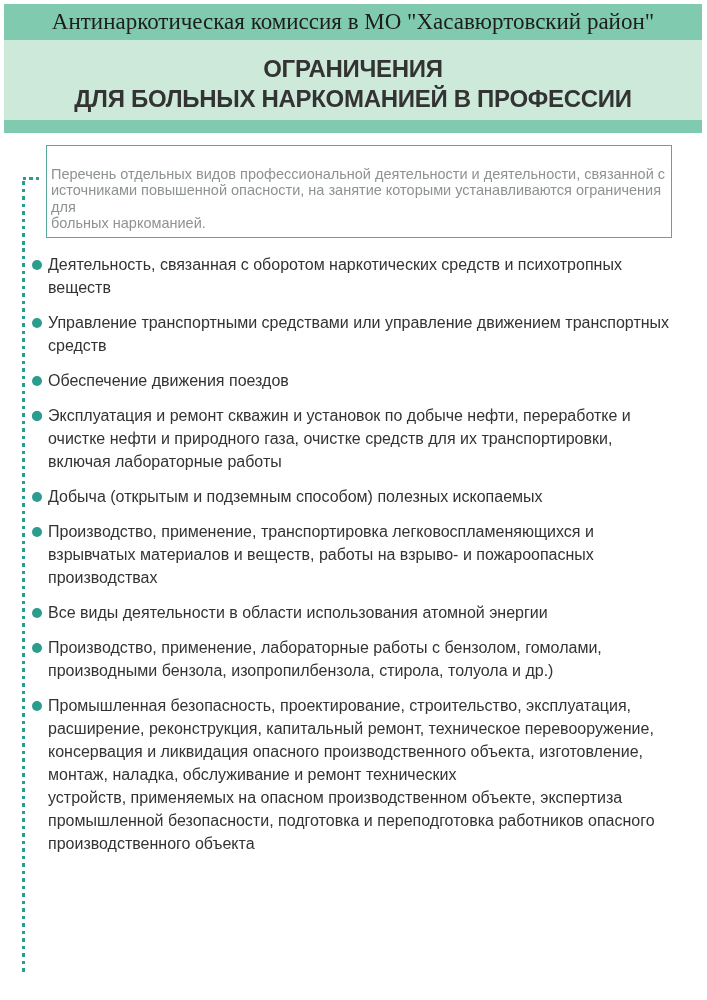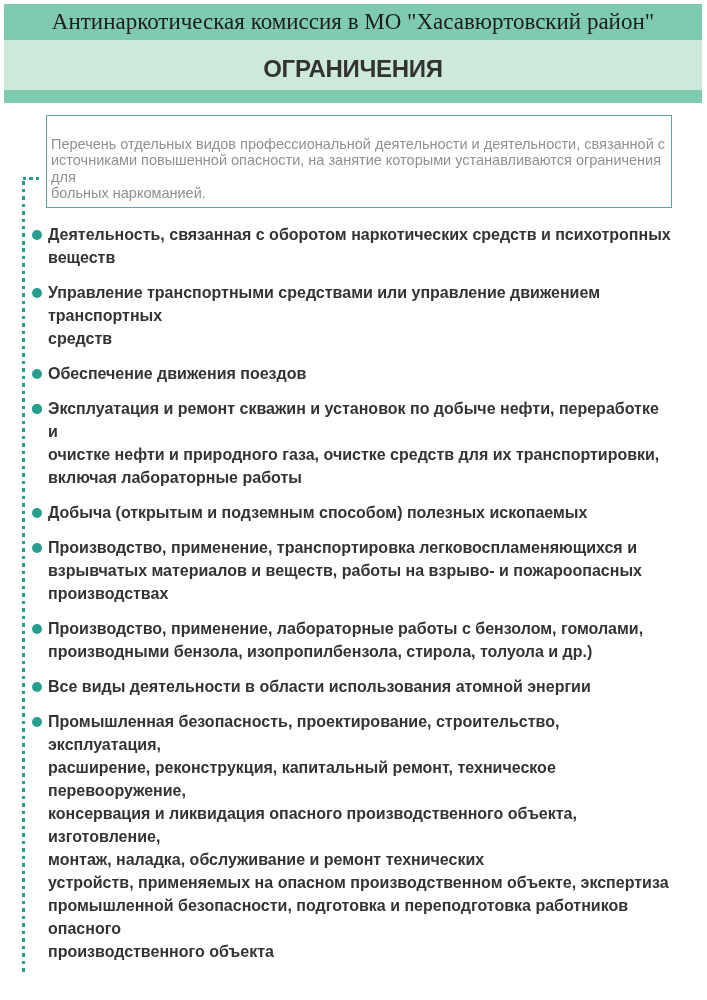--- a/index.html
+++ b/index.html
@@ -70,21 +70,20 @@
     padding: 0;
   }
   .restrictions-list li {
     position: relative;
     margin: 0 0 12px 0;
     padding-left: 2px;
     font-size: 16px;
     line-height: 23px;
     color: var(--body-text, #333333);
     white-space: pre-line;
-    font-weight: bold;
   }
   .bullet {
     position: absolute;
     left: -14px;
     top: 7px;
     width: 10px;
     height: 10px;
     border-radius: 50%;
     background: var(--accent-teal, #2a9d8f);
   }
@@ -116,20 +115,21 @@
 <body>
 
 <div class="page">
 
   <header class="banner-top">
     <span class="commission-title">Антинаркотическая комиссия в МО "Хасавюртовский район"</span>
   </header>
 
   <div class="banner-mid">
     <div class="title-line">ОГРАНИЧЕНИЯ</div>
+    <div class="title-line">ДЛЯ БОЛЬНЫХ НАРКОМАНИЕЙ В ПРОФЕССИИ</div>
   </div>
 
   <div class="banner-strip"></div>
 
   <div class="dash-v"></div>
   <div class="dash-h"></div>
 
   <main class="content">
     <div class="intro-box">
       <span>Перечень отдельных видов профессиональной деятельности и деятельности, связанной с
@@ -144,23 +144,23 @@
 средств</span></li>
         <li><span class="bullet"></span><span>Обеспечение движения поездов</span></li>
         <li><span class="bullet"></span></li>
         <li><span class="bullet"></span><span>Эксплуатация и ремонт скважин и установок по добыче нефти, переработке и
 очистке нефти и природного газа, очистке средств для их транспортировки,
 включая лабораторные работы</span></li>
         <li><span class="bullet"></span><span>Добыча (открытым и подземным способом) полезных ископаемых</span></li>
         <li><span class="bullet"></span><span>Производство, применение, транспортировка легковоспламеняющихся и
 взрывчатых материалов и веществ, работы на взрыво- и пожароопасных
 производствах</span></li>
+        <li><span class="bullet"></span><span>Все виды деятельности в области использования атомной энергии</span></li>
         <li><span class="bullet"></span><span>Производство, применение, лабораторные работы с бензолом, гомолами,
 производными бензола, изопропилбензола, стирола, толуола и др.)</span></li>
-        <li><span class="bullet"></span><span>Все виды деятельности в области использования атомной энергии</span></li>
         <li><span class="bullet"></span><span>Промышленная безопасность, проектирование, строительство, эксплуатация,
 расширение, реконструкция, капитальный ремонт, техническое перевооружение,
 консервация и ликвидация опасного производственного объекта, изготовление,
 монтаж, наладка, обслуживание и ремонт технических
 устройств, применяемых на опасном производственном объекте, экспертиза
 промышленной безопасности, подготовка и переподготовка работников опасного
 производственного объекта</span></li>
       </ul>
   </main>
 

